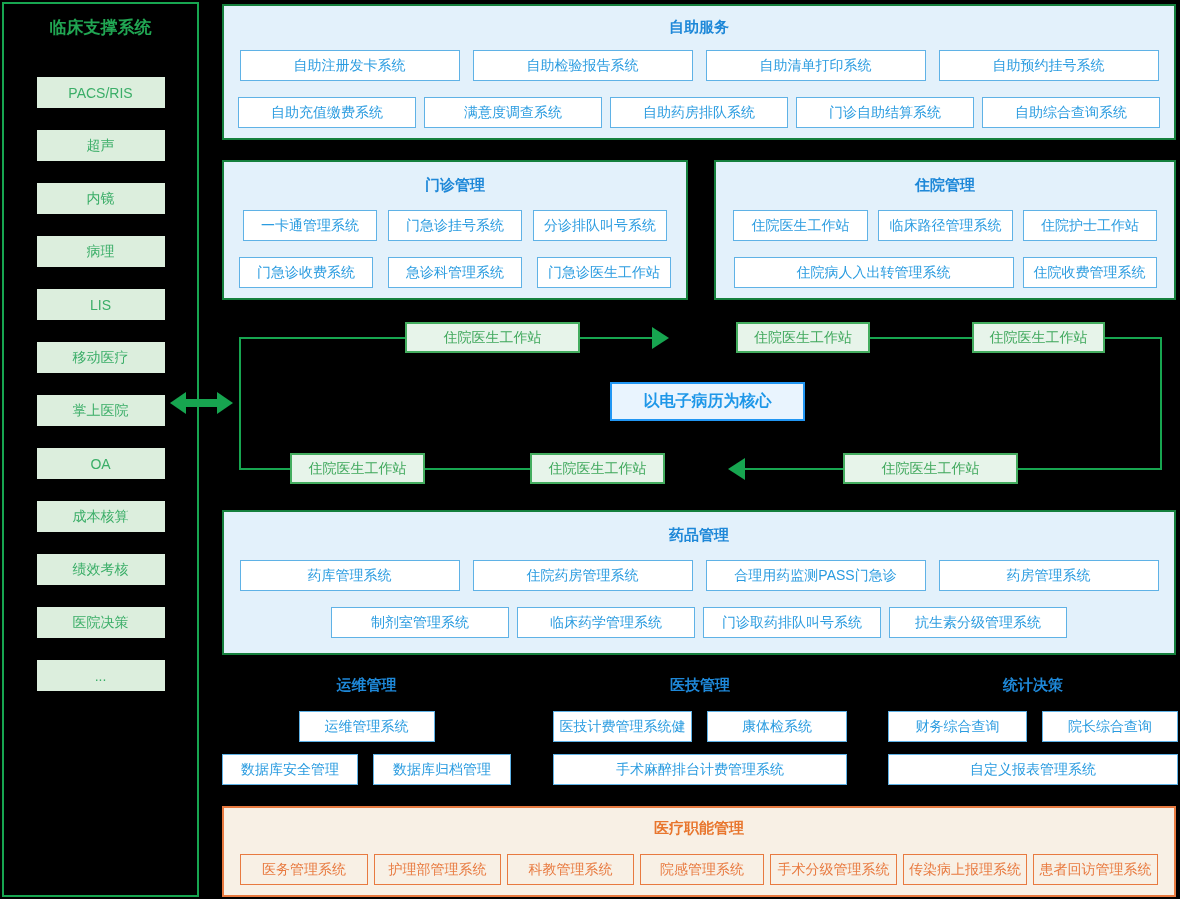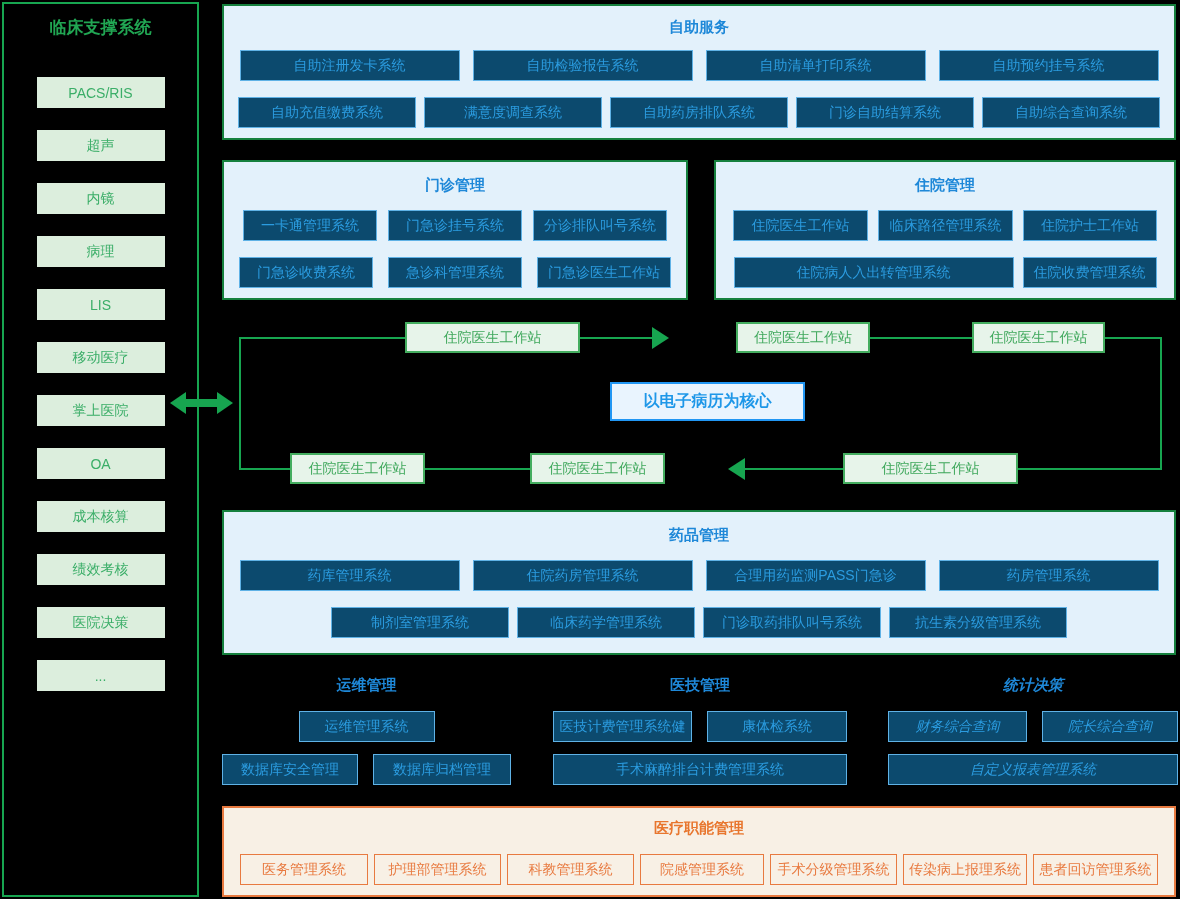--- a/index.html
+++ b/index.html
@@ -14,21 +14,21 @@
   
   .biarrow{position:absolute;left:170px;top:392px;width:63px;height:22px;}
   .biarrow .bar{position:absolute;left:13px;top:7px;width:37px;height:8px;background:#17A550;}
   .biarrow .tri-l{position:absolute;left:0;top:0;width:0;height:0;border-top:11px solid transparent;border-bottom:11px solid transparent;border-right:16px solid #17A550;}
   .biarrow .tri-r{position:absolute;right:0;top:0;width:0;height:0;border-top:11px solid transparent;border-bottom:11px solid transparent;border-left:16px solid #17A550;}
 
   
   .panel{position:absolute;background:#E3F1FB;border:2px solid #15803d;box-sizing:border-box;}
   .p-title{position:absolute;top:12px;left:0;right:0;text-align:center;color:#1E88D8;font-weight:bold;font-size:15px;}
   .prow{position:absolute;left:0;right:0;display:flex;justify-content:center;}
-  .bbox{height:31px;background:#0c4a6e;border:1px solid #5FB2E6;color:#2B9CE0;font-size:14px;display:flex;align-items:center;justify-content:center;box-sizing:border-box;flex:0 0 auto;}
+  .bbox{height:31px;background:#ffffff;border:1px solid #5FB2E6;color:#2B9CE0;font-size:14px;display:flex;align-items:center;justify-content:center;box-sizing:border-box;flex:0 0 auto;}
 
   
   .group{position:absolute;height:120px;}
   .sec-title{position:absolute;top:4px;left:0;right:0;text-align:center;color:#1E88D8;font-weight:bold;font-size:15px;}
   .grow{position:absolute;left:0;right:0;display:flex;justify-content:center;gap:15px;}
 
   
   .gbox{position:absolute;height:31px;background:#E7F4EA;border:2px solid #44AD5F;color:#3FA85C;font-size:14px;display:flex;align-items:center;justify-content:center;box-sizing:border-box;}
   .fline{position:absolute;background:#17A550;}
   .tri{position:absolute;width:0;height:0;}
@@ -173,21 +173,21 @@
     <div class="sec-title">医技管理</div>
     <div class="grow" style="top:39px;">
       <div class="bbox w139">医技计费管理系统健</div>
       <div class="bbox w140">康体检系统</div>
     </div>
     <div class="grow" style="top:82px;">
       <div class="bbox w294">手术麻醉排台计费管理系统</div>
     </div>
   </div>
 
-  <div class="group" style="left:888px;top:672px;width:290px;font-style:italic;">
+  <div class="group" style="left:888px;top:672px;width:290px;">
     <div class="sec-title">统计决策</div>
     <div class="grow" style="top:39px;">
       <div class="bbox w139">财务综合查询</div>
       <div class="bbox w136">院长综合查询</div>
     </div>
     <div class="grow" style="top:82px;">
       <div class="bbox w290">自定义报表管理系统</div>
     </div>
   </div>
 

